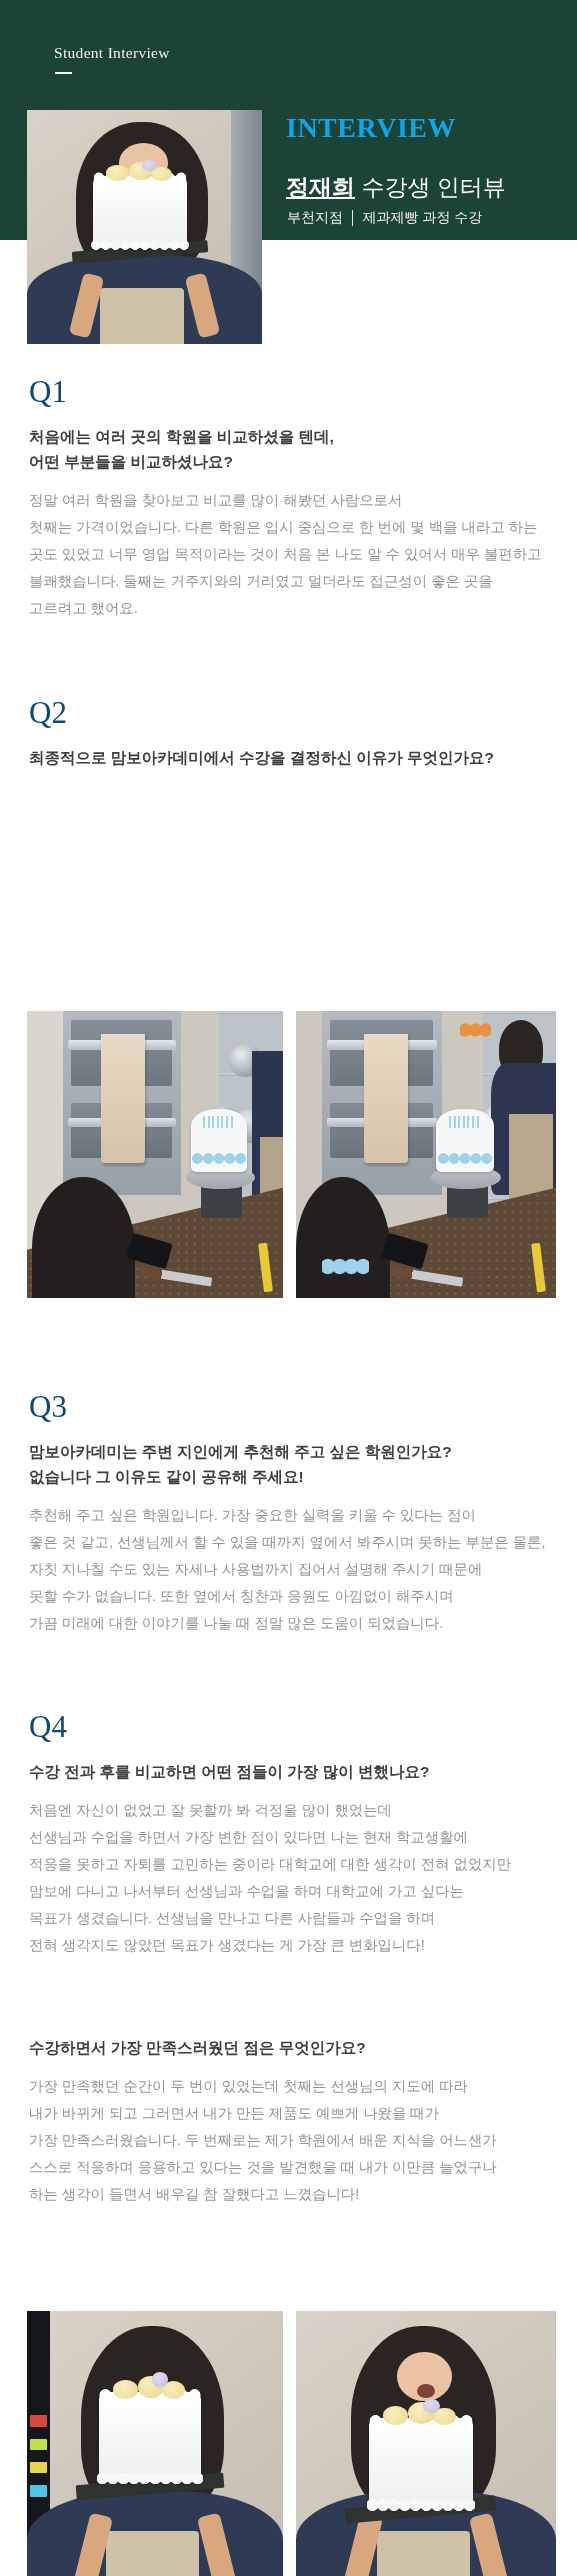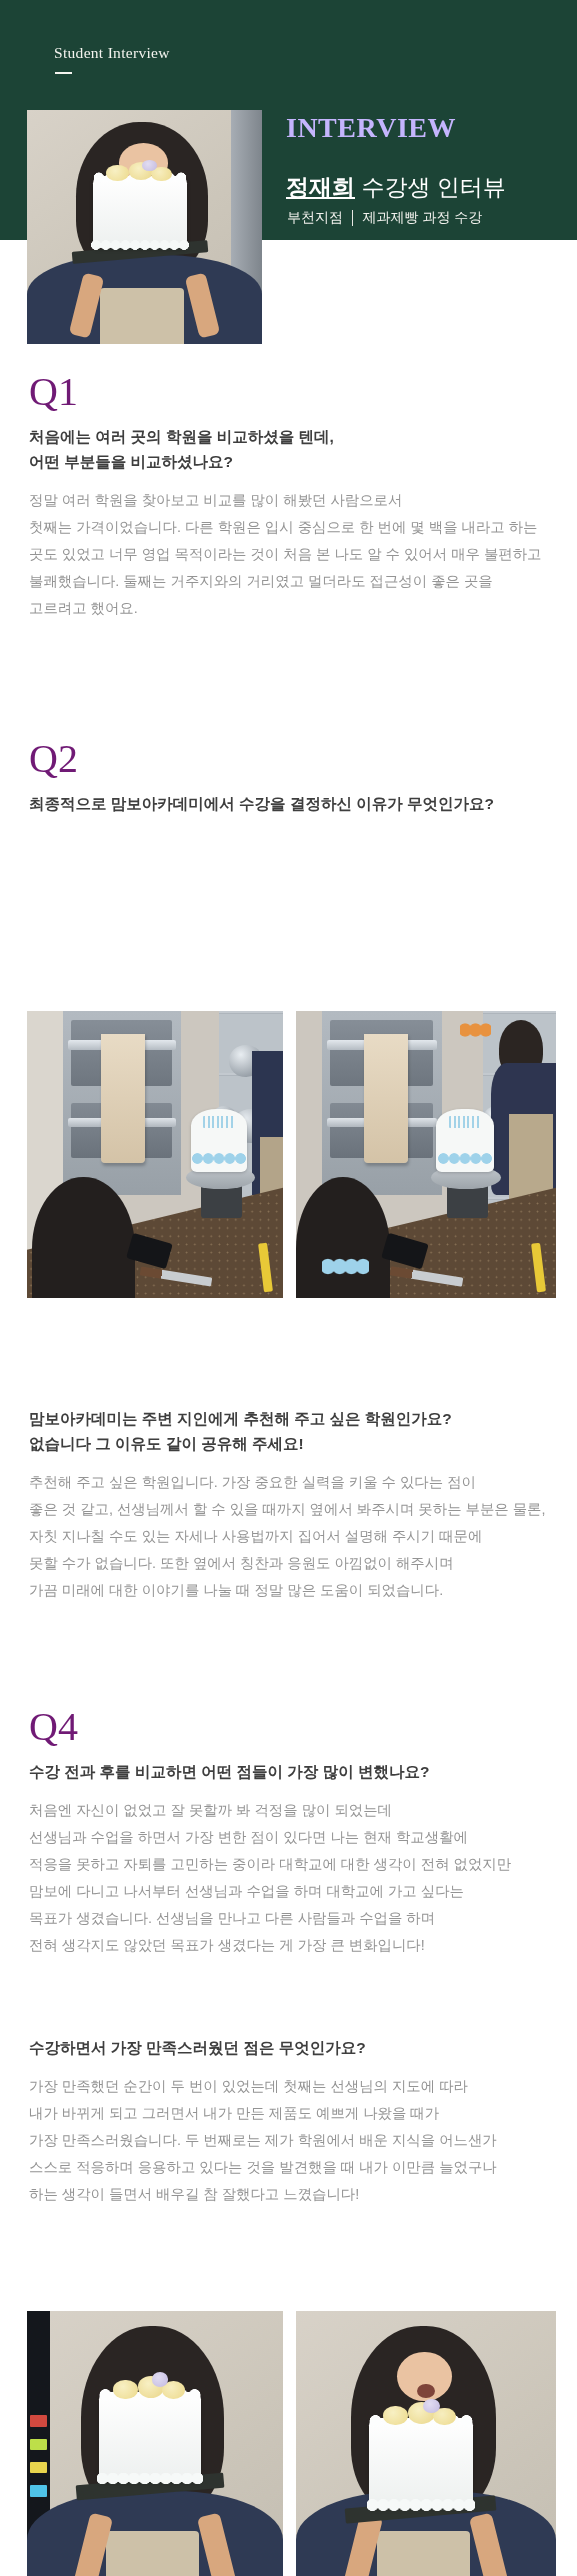--- a/index.html
+++ b/index.html
@@ -4,21 +4,21 @@
 <style>
   html,body{margin:0;padding:0;background:#ffffff;}
   body{font-family:"Liberation Sans","DejaVu Sans",sans-serif;}
   #page{position:relative;width:577px;height:3260px;background:#ffffff;overflow:hidden;}
   .serif{font-family:"Liberation Serif","DejaVu Serif",serif;}
 
   
   .hero-band{position:absolute;top:0;left:0;width:577px;height:240px;background:#1c4436;}
   .eyebrow{position:absolute;top:44px;left:54px;color:#f4f4ef;font-size:15.5px;letter-spacing:0.3px;}
   .eyebrow-dash{position:absolute;top:72px;left:55px;width:16.5px;height:2.1px;background:#f4f4ef;}
-  .hero-title{position:absolute;top:112px;left:286px;color:#c4b5fd;font-size:28px;font-weight:700;letter-spacing:0.5px;}
+  .hero-title{position:absolute;top:112px;left:286px;color:#0ea5e9;font-size:28px;font-weight:700;letter-spacing:0.5px;}
   .hero-name-line{position:absolute;top:172px;left:286px;color:#ffffff;font-size:23px;font-weight:400;}
   .hero-name-line b{font-weight:700;text-decoration:underline;}
   .hero-sub{position:absolute;top:209px;left:287px;display:flex;align-items:center;color:#f2f2ee;font-size:14px;}
   .hero-sub .vbar{width:1px;height:15.5px;background:#e8e8e4;margin:0 9.3px;}
 
   
   .ph{position:absolute;overflow:hidden;background:#cfc9bf;}
   .ph div{position:absolute;}
 
   
@@ -76,21 +76,21 @@
   .k-spat{bottom:6%;left:44%;width:28%;height:3.2%;background:linear-gradient(90deg,#6b4a33 0 30%,#c8ccd0 30% 100%);transform:rotate(9deg);border-radius:1.5px;}
   .k-scraper{bottom:2%;right:5%;width:3.6%;height:17%;background:#e8c937;border-radius:2.1px;transform:rotate(-7deg);}
   .k-teacher-hair{top:3%;right:5%;width:17%;height:20%;background:#2b2522;border-radius:50% 50% 40% 40%;}
   .k-teacher-body{top:18%;right:0;width:25%;height:46%;background:#2e3550;border-radius:24% 0 0 8%;}
   .k-teacher-apron{top:36%;right:1%;width:17%;height:36%;background:#b8a98c;}
   .k-eggs{top:3%;right:25%;width:12%;height:7%;background-image:radial-gradient(circle,#e8923f 55%,transparent 62%);background-size:33.3% 100%;background-repeat:repeat-x;}
   .k-shell{bottom:6%;left:10%;width:18%;height:10%;background-image:radial-gradient(circle,#9ed2ea 45%,transparent 52%);background-size:25% 100%;background-repeat:repeat-x;}
 
   
   .qsec{position:absolute;left:29px;width:520px;}
-  .qnum{font-family:"Liberation Serif","DejaVu Serif",serif;font-size:40px;line-height:33px;color:#701a75;font-weight:500;}
+  .qnum{font-family:"Liberation Serif","DejaVu Serif",serif;font-size:31px;line-height:33px;color:#0c4a6e;font-weight:500;}
   .qq{margin-top:15.5px;font-size:15.5px;line-height:25px;font-weight:700;color:#3e3e3e;white-space:pre-line;}
   .qa{margin-top:13.4px;font-size:14.4px;line-height:27px;font-weight:400;color:#949494;white-space:pre-line;}
 </style>
 </head>
 <body>
 
 <div id="page">
 
   <div class="hero-band">
     <div class="eyebrow serif">Student Interview</div>
@@ -129,21 +129,21 @@
     <div class="qnum serif">Q1</div>
     <div class="qq">처음에는 여러 곳의 학원을 비교하셨을 텐데,
 어떤 부분들을 비교하셨나요?</div>
     <div class="qa">정말 여러 학원을 찾아보고 비교를 많이 해봤던 사람으로서
 첫째는 가격이었습니다. 다른 학원은 입시 중심으로 한 번에 몇 백을 내라고 하는
 곳도 있었고 너무 영업 목적이라는 것이 처음 본 나도 알 수 있어서 매우 불편하고
 불쾌했습니다. 둘째는 거주지와의 거리였고 멀더라도 접근성이 좋은 곳을
 고르려고 했어요.</div>
   </div>
 
-  <div class="qsec" style="top:696px;margin-top:46px;">
+  <div class="qsec" style="top:696px;">
     <div class="qnum serif">Q2</div>
     <div class="qq">최종적으로 맘보아카데미에서 수강을 결정하신 이유가 무엇인가요?</div>
   </div>
 
   <div class="ph" style="top:1011px;left:27px;width:256px;height:287px;">
     <div class="k-wall"></div>
     <div class="k-floor"></div>
     <div class="k-oven">
       <div class="d1"></div>
       <div class="d2"></div>
@@ -197,33 +197,34 @@
       <div class="script"></div>
       <div class="dots"></div>
     </div>
     <div class="k-phone" style="left:34%;"></div>
     <div class="k-spat" style="left:36%;"></div>
     <div class="k-scraper"></div>
     <div class="k-shell"></div>
   </div>
 
   <div class="qsec" style="top:1390px;">
+    <div class="qnum serif">Q3</div>
     <div class="qq">맘보아카데미는 주변 지인에게 추천해 주고 싶은 학원인가요?
 없습니다 그 이유도 같이 공유해 주세요!</div>
     <div class="qa">추천해 주고 싶은 학원입니다. 가장 중요한 실력을 키울 수 있다는 점이
 좋은 것 같고, 선생님께서 할 수 있을 때까지 옆에서 봐주시며 못하는 부분은 물론,
 자칫 지나칠 수도 있는 자세나 사용법까지 집어서 설명해 주시기 때문에
 못할 수가 없습니다. 또한 옆에서 칭찬과 응원도 아낌없이 해주시며
 가끔 미래에 대한 이야기를 나눌 때 정말 많은 도움이 되었습니다.</div>
   </div>
 
   <div class="qsec" style="top:1710px;">
     <div class="qnum serif">Q4</div>
     <div class="qq">수강 전과 후를 비교하면 어떤 점들이 가장 많이 변했나요?</div>
-    <div class="qa">처음엔 자신이 없었고 잘 못할까 봐 걱정을 많이 되었는데
+    <div class="qa">처음엔 자신이 없었고 잘 못할까 봐 걱정을 많이 했었는데
 선생님과 수업을 하면서 가장 변한 점이 있다면 나는 현재 학교생활에
 적응을 못하고 자퇴를 고민하는 중이라 대학교에 대한 생각이 전혀 없었지만
 맘보에 다니고 나서부터 선생님과 수업을 하며 대학교에 가고 싶다는
 목표가 생겼습니다. 선생님을 만나고 다른 사람들과 수업을 하며
 전혀 생각지도 않았던 목표가 생겼다는 게 가장 큰 변화입니다!</div>
   </div>
 
   <div class="qsec" style="top:2019px;">
     <div class="qq">수강하면서 가장 만족스러웠던 점은 무엇인가요?</div>
     <div class="qa">가장 만족했던 순간이 두 번이 있었는데 첫째는 선생님의 지도에 따라

